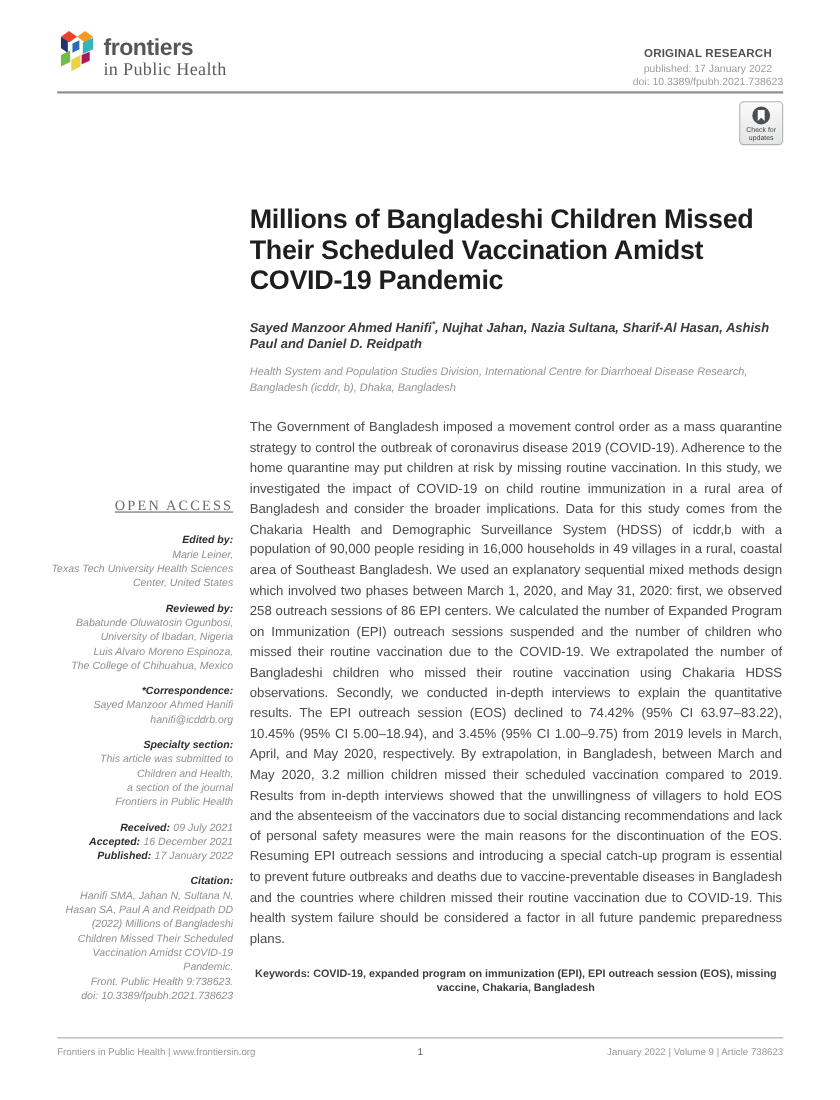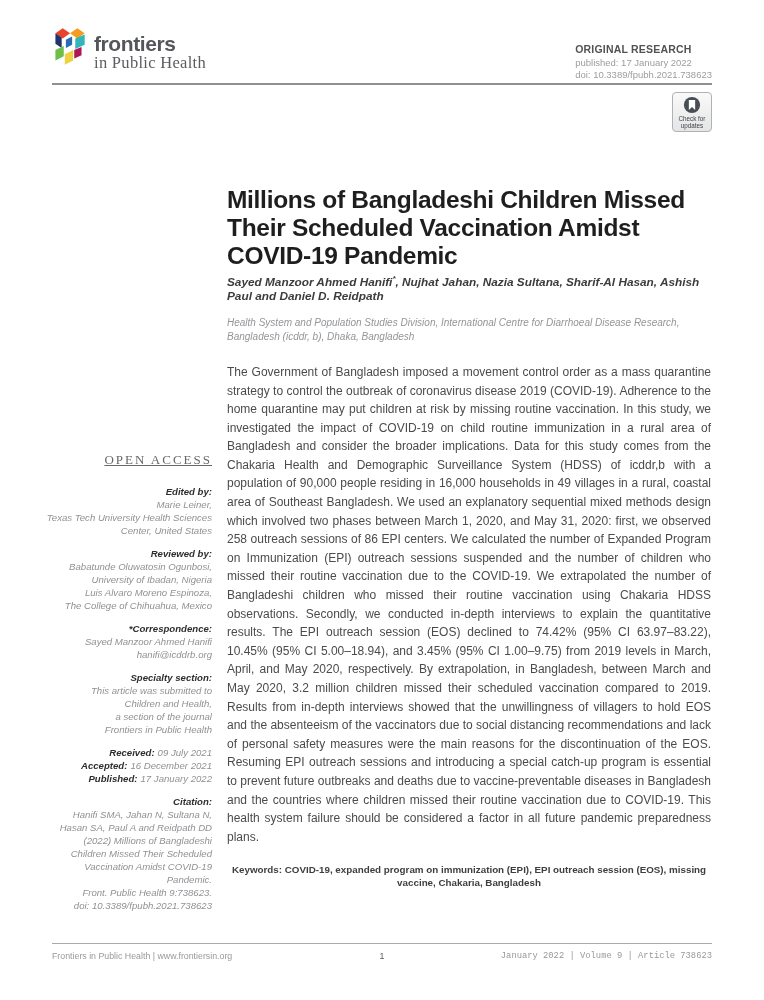--- a/index.html
+++ b/index.html
@@ -8,21 +8,21 @@
     font-family:"Liberation Sans", sans-serif; overflow:hidden;
   }
 
   
   .logo { position:absolute; left:50px; top:25px; display:flex; }
   .logo-cubes { width:38px; height:46px; }
   .logo-text { margin-left:6px; padding-top:9px; }
   .logo-word { font-size:21px; font-weight:bold; color:#55565a; letter-spacing:-0.4px; line-height:20px; }
   .logo-journal { font-family:"Liberation Serif", serif; font-size:16.5px; color:#5b5c60; line-height:18px; letter-spacing:0.3px; }
 
-  .header-meta { position:absolute; right:52px; top:43px; text-align:left; }
+  .header-meta { position:absolute; right:52px; top:43px; text-align:center; }
   .header-type { font-size:10.5px; font-weight:bold; color:#515254; letter-spacing:0.2px; margin-bottom:2px; }
   .header-sub  { font-size:9.5px; color:#9b9da0; line-height:11.5px; }
 
   .header-rule { position:absolute; left:52px; right:52px; top:83px; height:2px; background:#8e9093; }
 
   .update-badge {
     position:absolute; right:52px; top:92px; width:40px; height:40px; box-sizing:border-box;
     border:1px solid #b0b2b4; border-radius:4px;
     background:linear-gradient(#fafafa,#e4e5e6);
     display:flex; flex-direction:column; align-items:center; padding-top:3px; cursor:pointer;
@@ -36,31 +36,31 @@
   .sb-sec { margin-bottom:10px; font-size:9.6px; line-height:13px; }
   .sb-label { font-weight:bold; font-style:italic; color:#2d2e30; }
   .sb-line  { font-style:italic; color:#8f9194; }
   .sb-date  { font-size:9.6px; line-height:13px; }
   .sb-date .lbl { font-weight:bold; font-style:italic; color:#2d2e30; }
   .sb-date .val { font-style:italic; color:#8f9194; margin-left:3px; }
 
   
   .main { position:absolute; left:227px; top:186px; width:484px; }
   .title { font-size:24.5px; line-height:28px; font-weight:bold; color:#1e1e1f; letter-spacing:-0.3px; }
-  .authors { margin-top:2px; font-size:11.8px; line-height:14.5px; font-weight:bold; font-style:italic; color:#3b3c3e; }
+  .authors { margin-top:18px; font-size:11.8px; line-height:14.5px; font-weight:bold; font-style:italic; color:#3b3c3e; }
   .authors sup { font-size:8px; }
   .affiliation { margin-top:12px; font-size:10px; line-height:14px; font-style:italic; color:#939598; }
   .abstract { margin-top:19px; font-size:12px; line-height:18.6px; color:#4a4b4d; text-align:justify; }
   .keywords { margin-top:18px; font-size:9.8px; line-height:12.5px; font-weight:bold; color:#3d3e40;text-align:center; }
 
   
   .footer-rule { position:absolute; left:52px; right:52px; top:943px; height:1px; background:#a7a9ac; }
   .footer { position:absolute; left:52px; right:52px; top:951px; font-size:8.8px; color:#97999b; }
   .footer-left  { float:left; }
-  .footer-right { float:right;font-family:Liberation Mono, monospace; }
+  .footer-right { float:right; }
   .footer-page  { position:absolute; left:50%; transform:translateX(-50%); color:#58595b; }
 </style>
 </head>
 <body>
 
 <div class="page">
 
   <div class="logo">
     <svg class="logo-cubes" viewBox="0 0 36 44">
       <polygon points="5,8 12,3 19,8 12,13" fill="#e8432d"></polygon>

